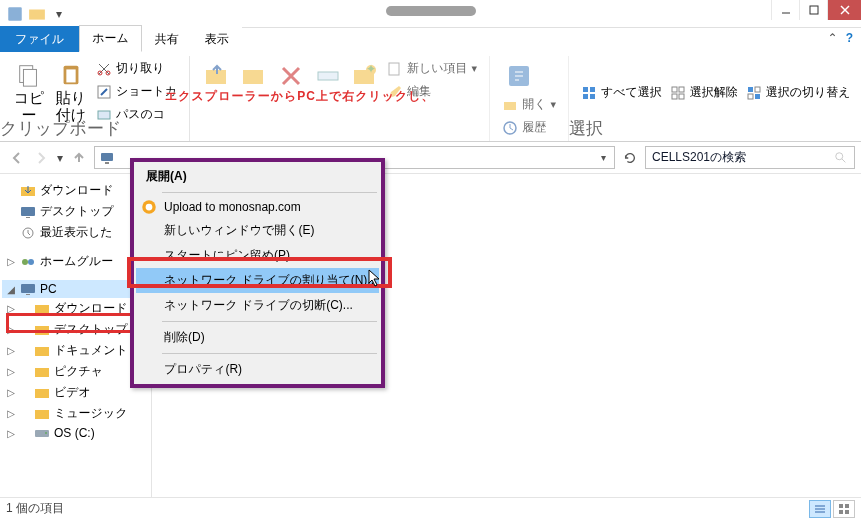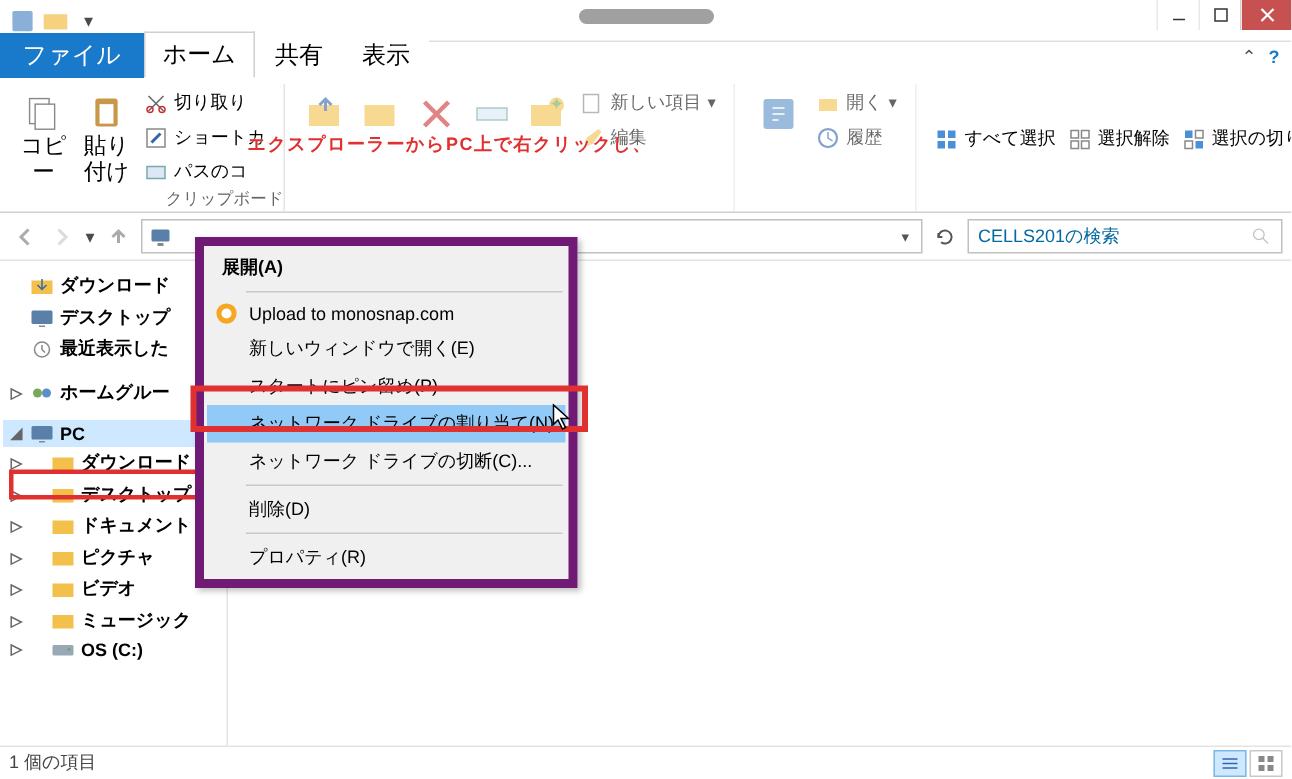--- a/index.html
+++ b/index.html
@@ -10,65 +10,65 @@
 .titlebar .qat { display: flex; gap: 4px; padding-left: 6px; }
 .titlebar .qat span { width: 18px; height: 18px; display: inline-flex; align-items: center; justify-content: center; opacity: .7; }
 .titlebar .center-drag { position: absolute; left: 50%; top: 6px; transform: translateX(-50%); width: 90px; height: 10px; background: #a0a0a0; border-radius: 5px; }
 .titlebar .win-controls { position: absolute; right: 0; top: 0; display: flex; }
 .titlebar .win-controls .btn { width: 28px; height: 20px; display: flex; align-items: center; justify-content: center; border-left: 1px solid #e8e8e8; background:#fff;}
 .titlebar .win-controls .btn.close { background: #c75050; width: 34px; }
 .titlebar .win-controls .btn svg { width: 10px; height: 10px; }
 
 
 .tabs { height: 24px; display: flex; align-items: flex-end; position: relative; padding-left: 0; }
-.tabs .tab { padding: 4px 12px; font-size: 16px; border: 1px solid transparent; border-bottom: none; background: #fff; }
+.tabs .tab { padding: 4px 12px; font-size: 12px; border: 1px solid transparent; border-bottom: none; background: #fff; }
 .tabs .tab.file { background: #1979ca; color: #fff; padding: 4px 14px; }
 .tabs .tab.active { border: 1px solid #d0d0d0; border-bottom: 1px solid #fff; position: relative; z-index: 2; }
 .tabs .help { position: absolute; right: 8px; top: 3px; font-size: 12px; color: #555; display:flex; gap:8px; align-items:center;}
 .tabs .help span{cursor:default;}
 
 
 .ribbon { height: 90px; border-bottom: 1px solid #d0d0d0; position: relative; display: flex; padding-top: 4px; background: #fff; }
 .ribbon .group { border-right: 1px solid #e4e4e4; padding: 2px 8px 14px 8px; position: relative; display: flex; }
-.ribbon .group .label { position: absolute; bottom: 1px; left: 0; right: 0; text-align: right; font-size: 11px; color: #666; }
+.ribbon .group .label { position: absolute; bottom: 1px; left: 0; right: 0; text-align: left; font-size: 17px; color: #666; }
 .ribbon .bigbtn { display: flex; flex-direction: column; align-items: center; width: 42px; gap: 2px; padding: 4px 2px; }
 .ribbon .bigbtn .ic { width: 28px; height: 28px; }
 .ribbon .bigbtn .txt { font-size: 15px; text-align: center; line-height: 1.1; }
 .ribbon .smallbtn { display: flex; align-items: center; gap: 4px; padding: 2px 4px; font-size: 11px; white-space: nowrap; }
 .ribbon .smallbtn .ic { width: 16px; height: 16px; flex-shrink: 0; }
 .ribbon .col { display: flex; flex-direction: column; gap: 2px; }
 
 
 .annotation { position: absolute; top: 88px; left: 165px; right: 60px; color: #e03030; font-size: 15px; font-weight: bold; line-height: 1.35; z-index: 50; text-shadow: 0 0 2px #fff; letter-spacing: 1px;}
 
 
 .addrrow { height: 32px; border-bottom: 1px solid #e4e4e4; display: flex; align-items: center; padding: 3px 6px; gap: 4px; }
 .navbtns { display: flex; gap: 2px; }
 .navbtns .nb { width: 22px; height: 22px; border-radius: 3px; display:flex;align-items:center;justify-content:center;opacity:.7;}
 .addrbox { flex: 1; height: 23px; border: 1px solid #c0c0c0; display: flex; align-items: center; padding: 0 4px; background:#fff;}
 .addrbox .spacer { flex: 1; }
 .addrbox .chev { font-size: 10px; color: #555; padding: 0 4px; }
 .refresh { width: 22px; height: 22px; display:flex;align-items:center;justify-content:center;}
 .searchbox { width: 210px; height: 23px; border: 1px solid #c0c0c0; display: flex; align-items: center; padding: 0 6px; background:#fff;}
-.searchbox .ph { color: #0369a1; font-size: 12px; flex:1;}
+.searchbox .ph { color: #0f172a; font-size: 12px; flex:1;}
 .searchbox .sic { width:14px;height:14px;opacity:.5;}
 
 
-.body { display: flex; height: 323px; position: relative; font-weight: bold; }
+.body { display: flex; height: 323px; position: relative; }
 .tree { width: 152px; border-right: 1px solid #e4e4e4; padding: 6px 2px; overflow: hidden; background:#fff;}
 .tree .item { display: flex; align-items: center; gap: 4px; padding: 2px 0 2px 18px; font-size: 12px; white-space: nowrap; position: relative; }
 .tree .item .exp { position: absolute; left: 4px; width: 10px; text-align: center; color: #666; font-size: 10px; }
 .tree .item .ic { width: 16px; height: 14px; flex-shrink: 0; }
 .tree .item.sel { background: #cde8ff; }
 .tree .item.indent2 { padding-left: 32px; }
 .tree .spacer { height: 8px; }
 .pc-highlight { position: absolute; left: 6px; top: 313px; width: 128px; height: 20px; border: 3px solid #e03030; z-index: 40; pointer-events:none;}
 
 
-.ctxmenu { position: absolute; left: 130px; top: 158px; width: 255px; background: #f0f0f0; border: 6px solid #701a75; box-shadow: 2px 2px 4px rgba(0,0,0,.25); z-index: 60; padding: 2px; }
+.ctxmenu { position: absolute; left: 130px; top: 158px; width: 255px; background: #f0f0f0; border: 4px solid #701a75; box-shadow: 2px 2px 4px rgba(0,0,0,.25); z-index: 60; padding: 2px; }
 .ctxmenu .mi { display: flex; align-items: center; gap: 8px; padding: 4px 8px 4px 28px; font-size: 12px; position: relative; white-space:nowrap;}
 .ctxmenu .mi .ic { position: absolute; left: 4px; width: 18px; height: 18px; display:flex;align-items:center;justify-content:center;}
 .ctxmenu .mi.header { font-weight: bold; padding-left: 10px; background:#f0f0f0;}
 .ctxmenu .sep { height: 1px; background: #c8c8c8; margin: 3px 2px 3px 26px; }
 .ctxmenu .mi.highlight { background: #91c9f7; }
 .ctx-redbox { position: absolute; border: 4px solid #e03030; left: 127px; top: 257px; width: 265px; height: 31px; z-index: 70; pointer-events:none;}
 .ctx-cursor { position: absolute; left: 368px; top: 269px; z-index: 80; }
 
 
 .statusbar { position: absolute; bottom: 0; left: 0; right: 0; height: 22px; border-top: 1px solid #e4e4e4; display: flex; align-items: center; padding: 0 6px; font-size: 12px; color: #444; background:#fff;}
@@ -208,21 +208,21 @@
           </svg><span>新しい項目</span> ▾</div>
       <div class="smallbtn">
           <svg class="ic" viewBox="0 0 16 16">
             <path d="M2 14 L4 8 L12 2 L14 4 L8 12 Z" fill="#f3c04b"></path>
           </svg>
           <span>編集</span>
         </div>
     </div>
   </div>
 
-  <div class="group" style="flex-direction:row; opacity:.6;">
+  <div class="group" style="flex-direction:column; opacity:.6;">
     <div class="bigbtn">
         <svg class="ic" viewBox="0 0 28 28">
           <rect x="4" y="4" width="20" height="20" fill="#5a8fc7" rx="2"></rect>
           <path d="M10 10 L18 10 M10 14 L18 14 M10 18 L14 18" stroke="#fff"></path>
         </svg>
       </div>
     <div class="col">
       <div class="smallbtn"><svg class="ic" viewBox="0 0 16 16">
             <rect x="2" y="5" width="12" height="8" class="ic-folder"></rect>
           </svg><span>開く</span> ▾</div>

